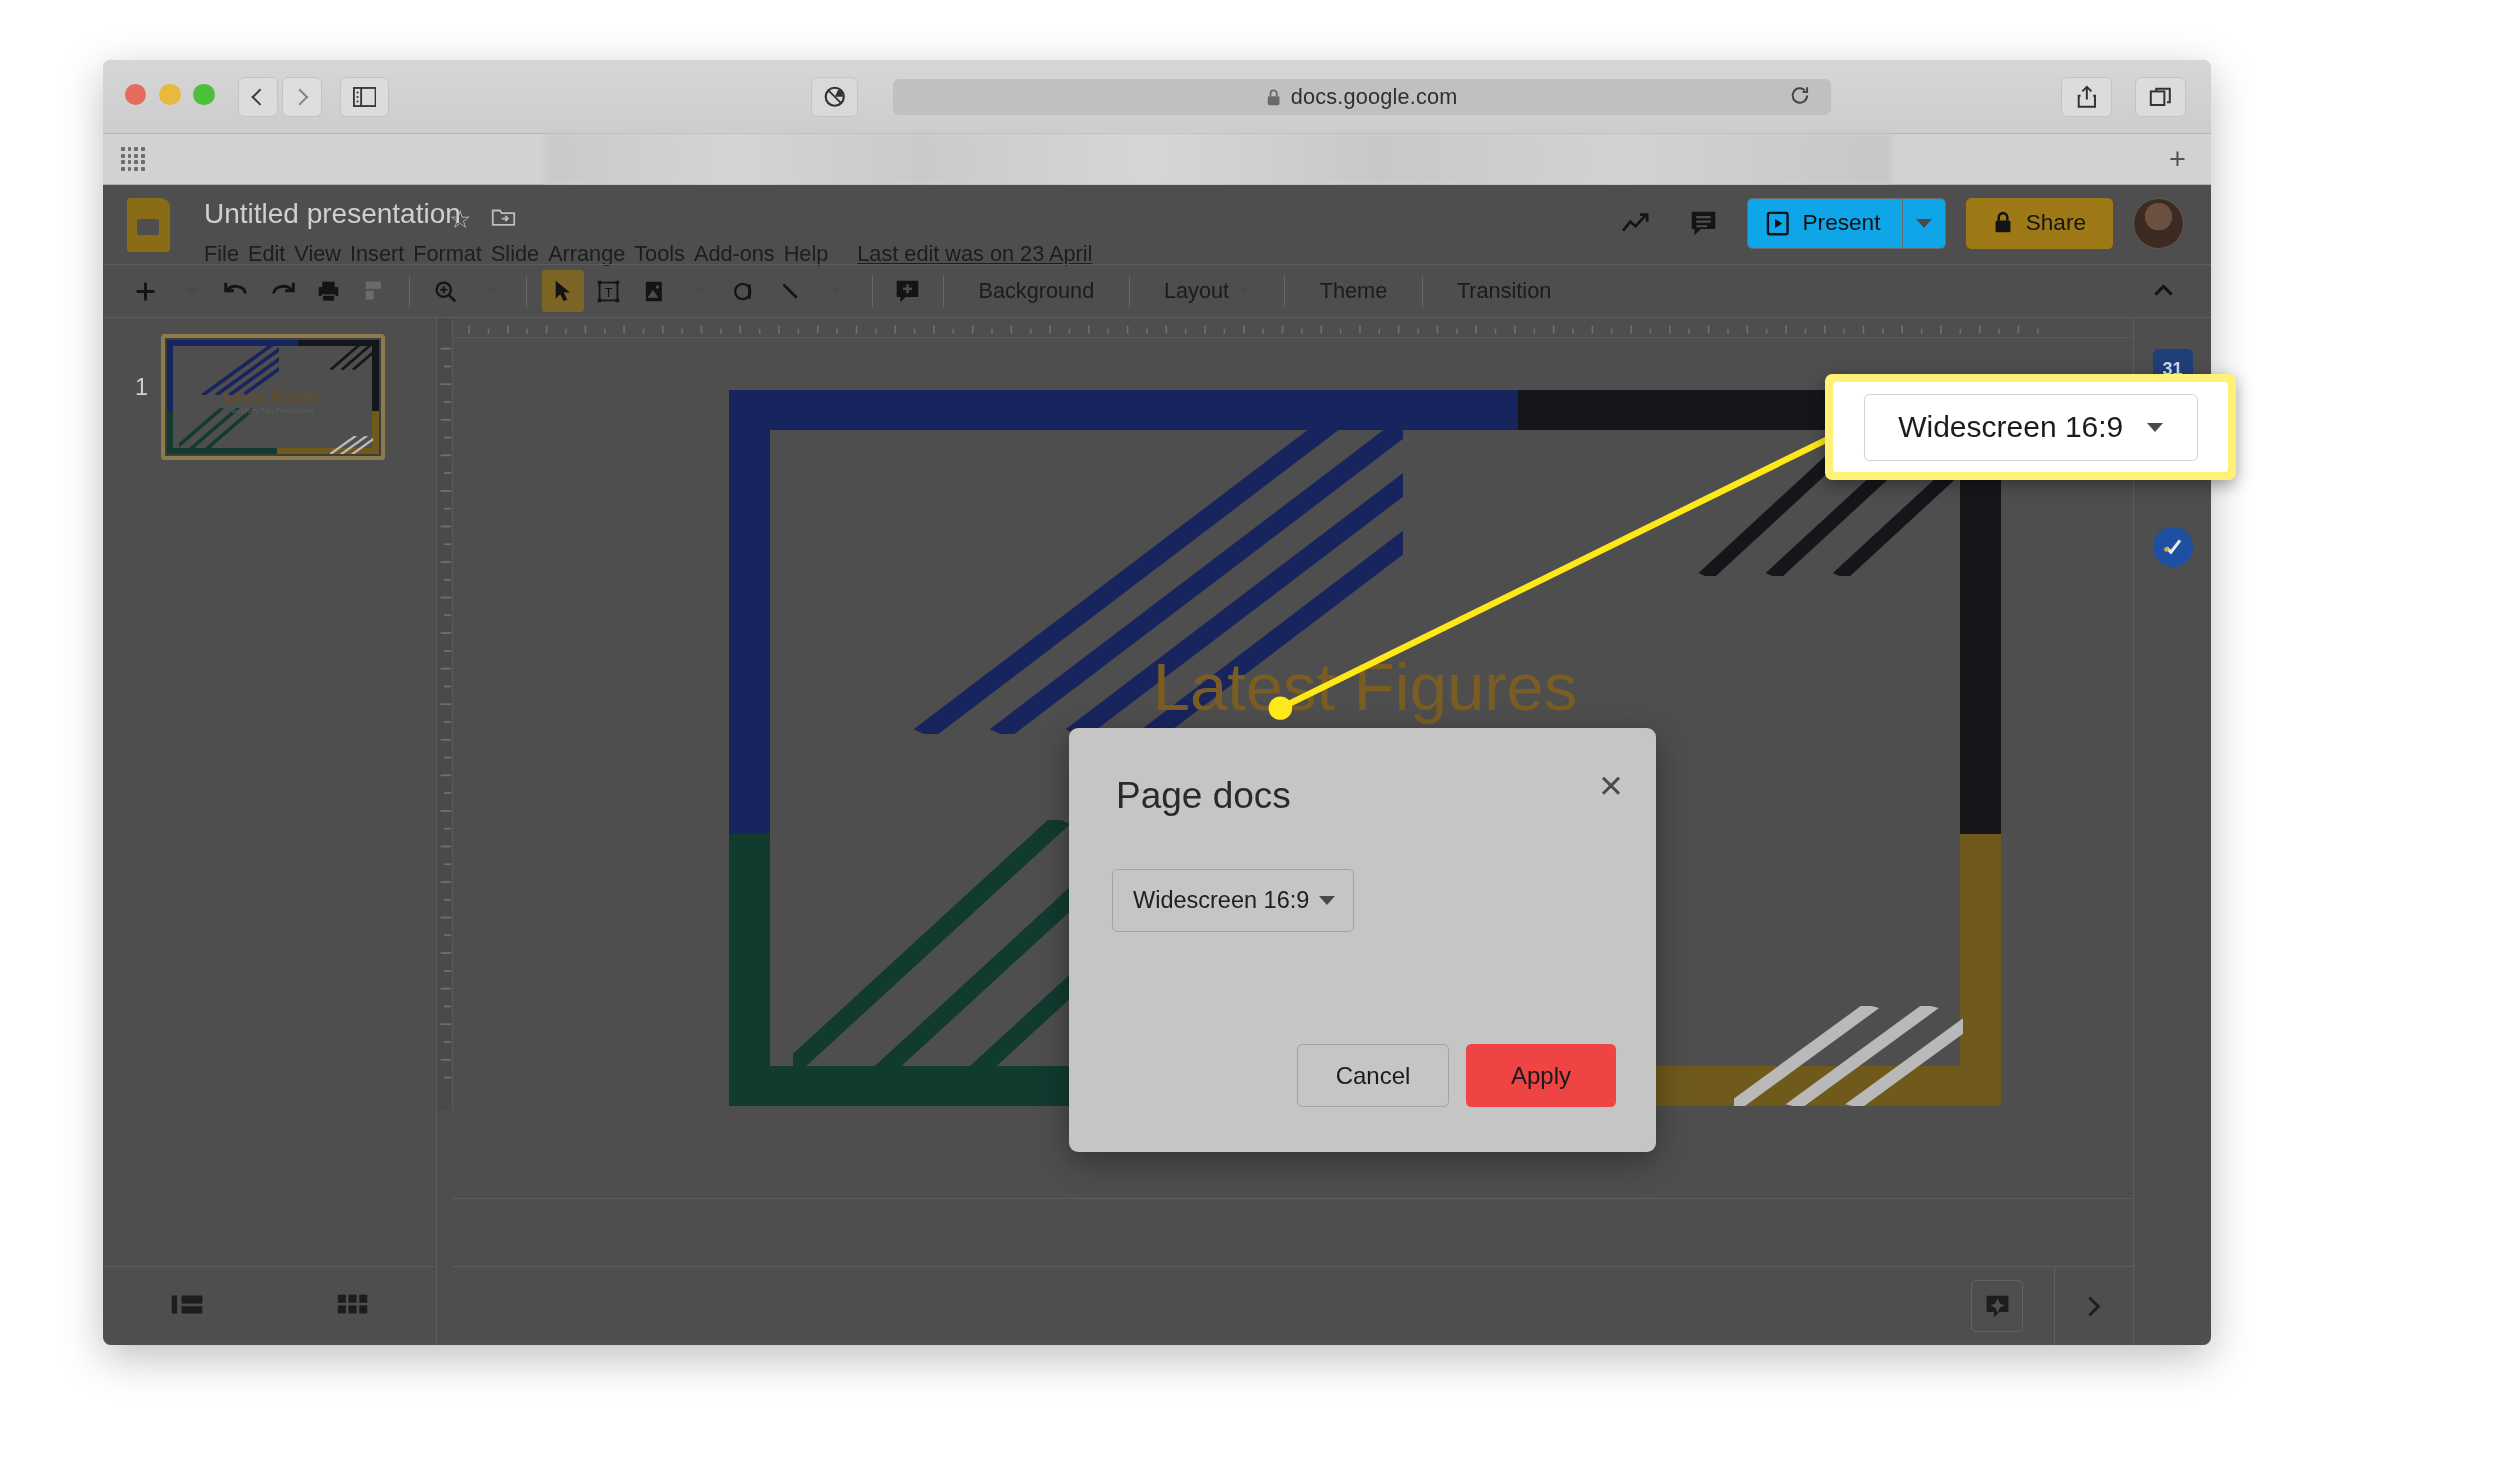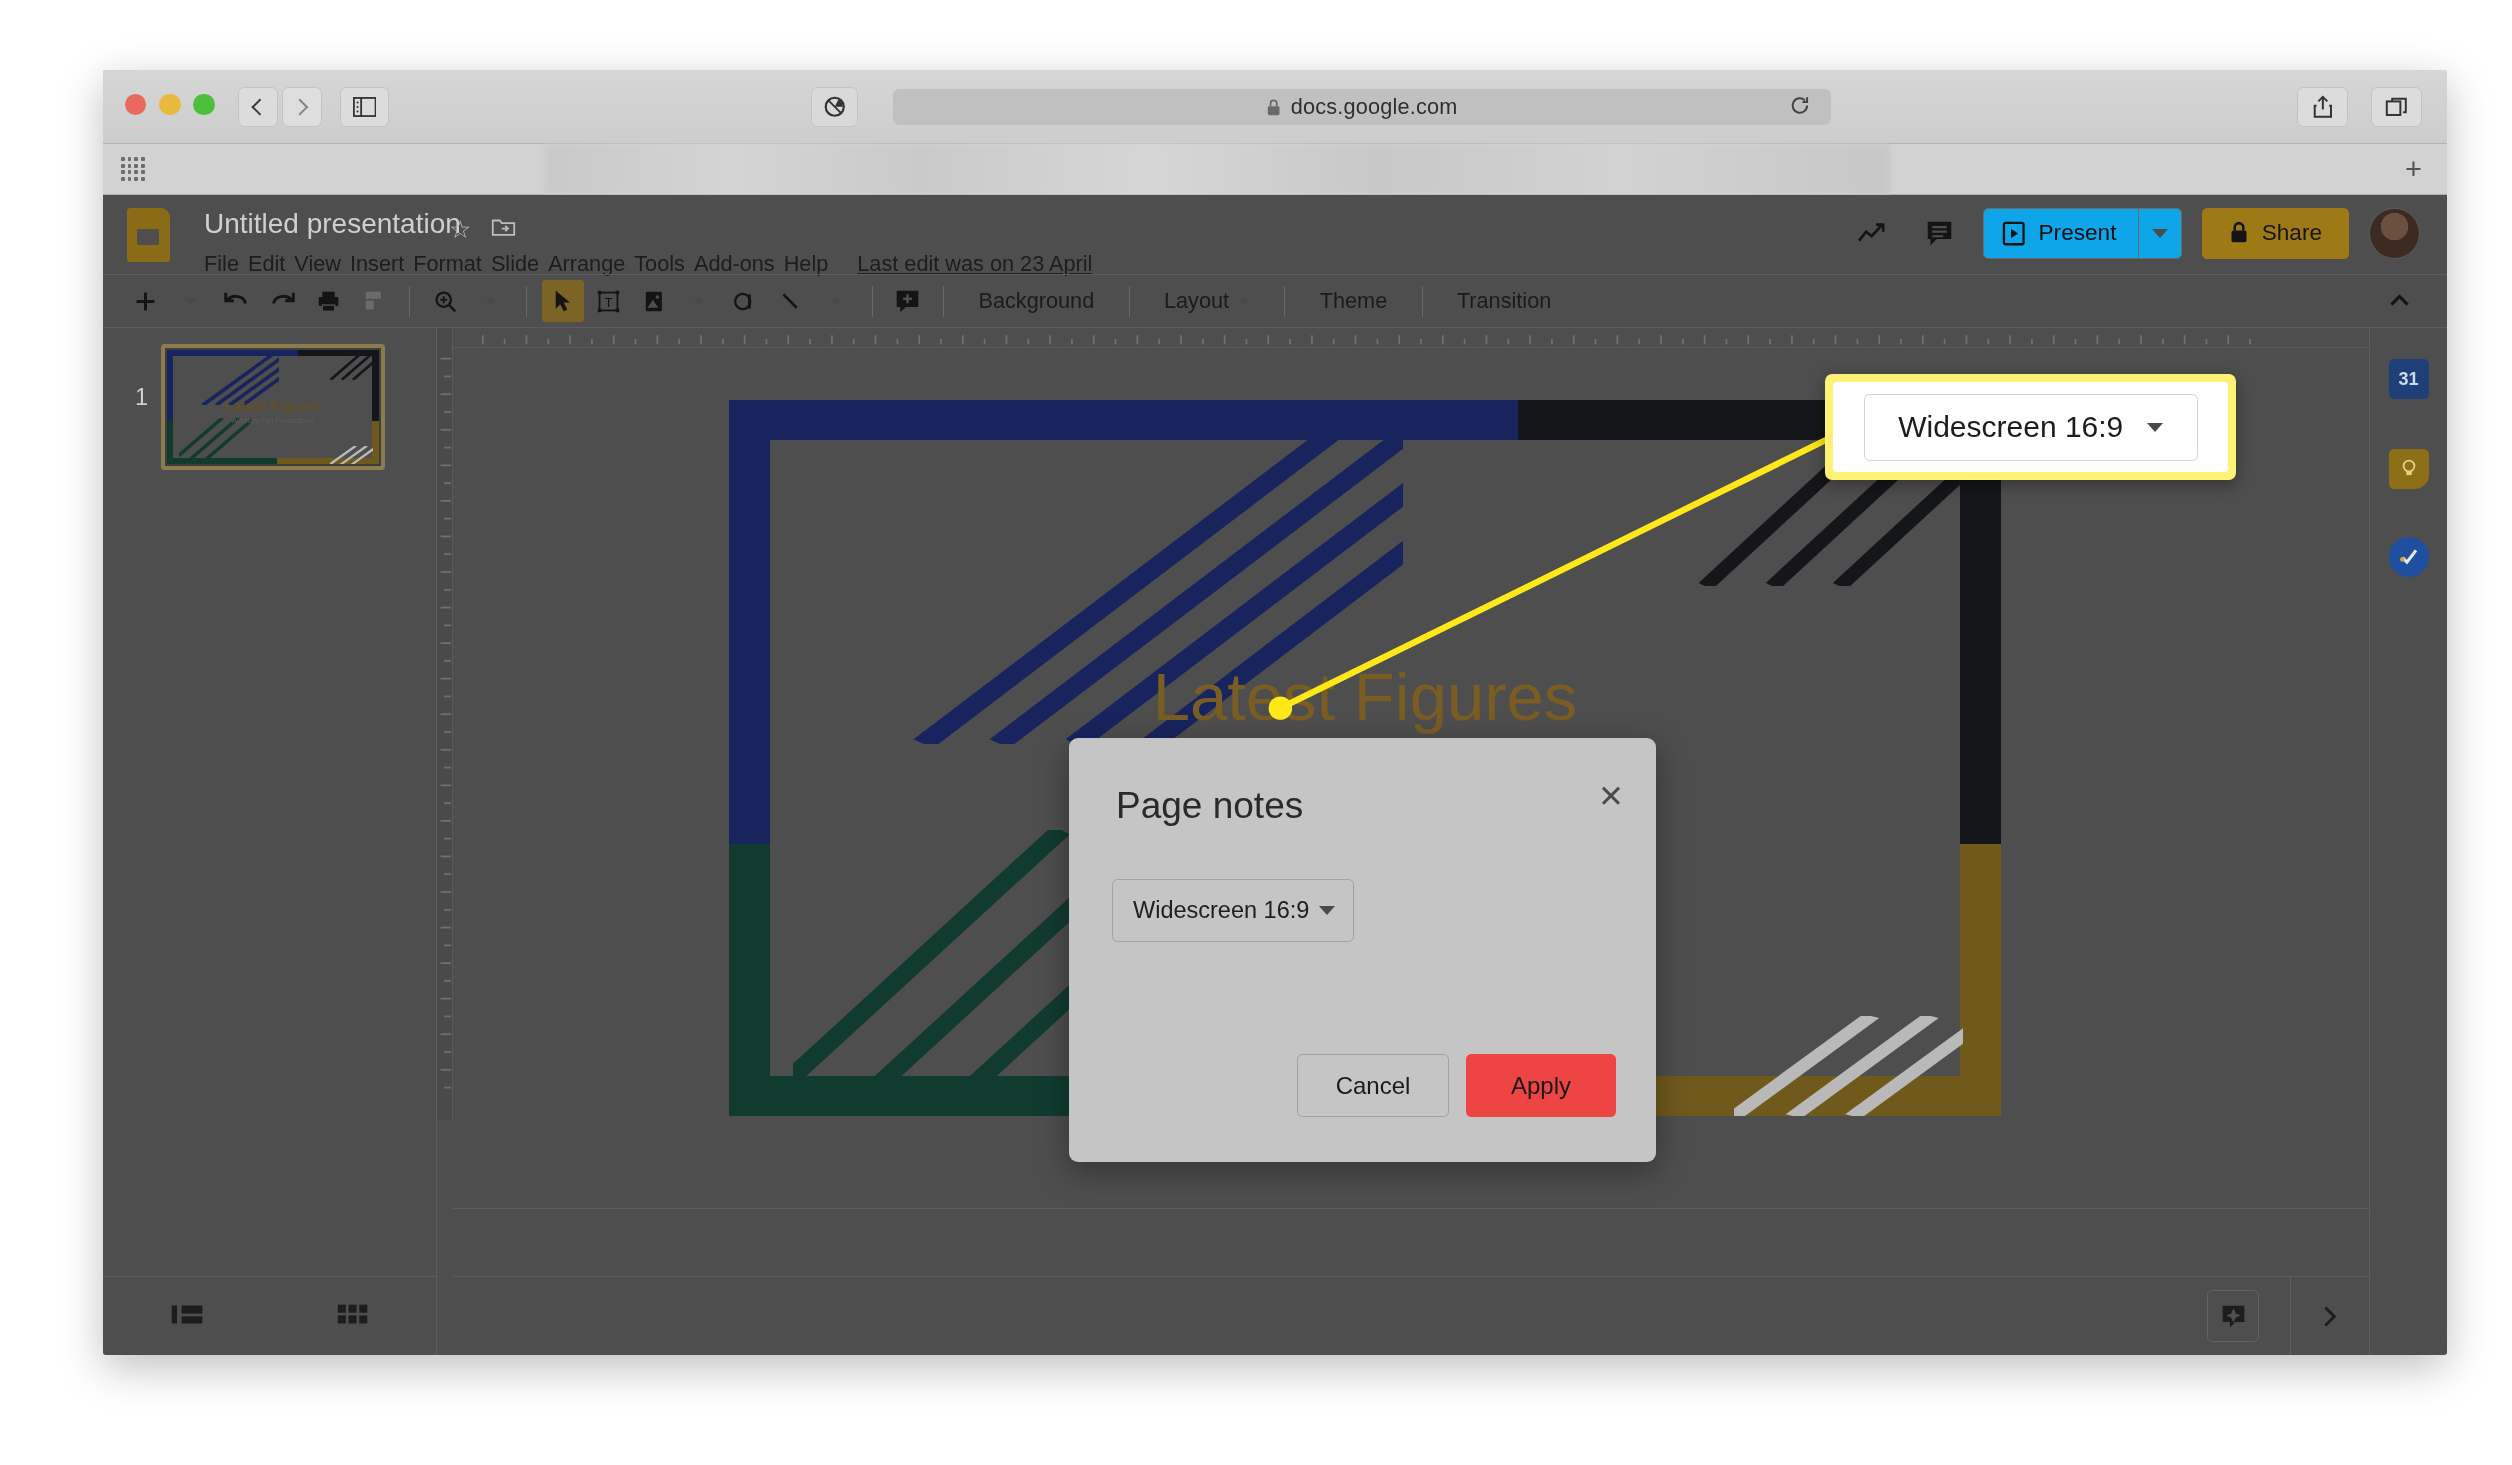--- a/index.html
+++ b/index.html
@@ -7,26 +7,25 @@
     width: 2512px; height: 1465px;
     background: #ffffff;
     font-family: "Liberation Sans", sans-serif;
     overflow: hidden;
   }
 
   
   .browser-window {
     position: absolute;
     left: 103px; top: 60px;
-    width: 2344px; height: 1285px;
+    width: 2108px; height: 1285px;
     background: #c9c9c9;
-    border-radius: 3px;
+    border-radius: 8px;
     box-shadow: 0 12.6px 43px rgba(0,0,0,0.25);
     overflow: hidden;
-    margin-top: 10px;
   }
 
   
   .browser-toolbar {
     position: relative;
     height: 74px;
     background: linear-gradient(#d6d6d6, #cdcdcd);
     border-bottom: 0.9px solid #b4b4b4;
   }
   .traffic-lights {
@@ -930,21 +929,21 @@
         <div class="rail-icon rail-tasks" style="display:flex;align-items:center;justify-content:center;">
           <svg width="23.5" height="23.5" viewBox="0 0 26 26">
             <polyline points="6,14 11,19 21,6" fill="none" stroke="#eaeaea" stroke-width="3.4"></polyline>
             <circle cx="6" cy="16" r="2.6" fill="#d8a93a"></circle>
           </svg>
         </div>
       </div>
     </div>
 
     <div class="modal">
-      <div class="modal-title">Page notes</div>
+      <div class="modal-title">Page docs</div>
       <div class="modal-close">✕</div>
 
       <div class="size-select">
         <span>Widescreen 16:9</span>
         <span class="caret-tri"></span>
       </div>
 
       <div class="modal-actions">
         <div class="btn-cancel">Cancel</div>
         <div class="btn-apply">Apply</div>

